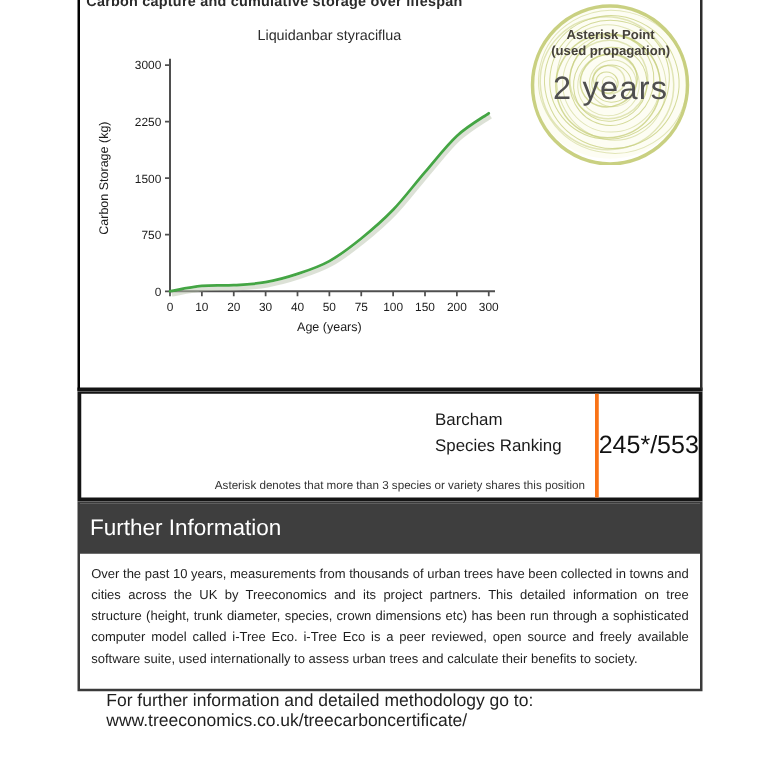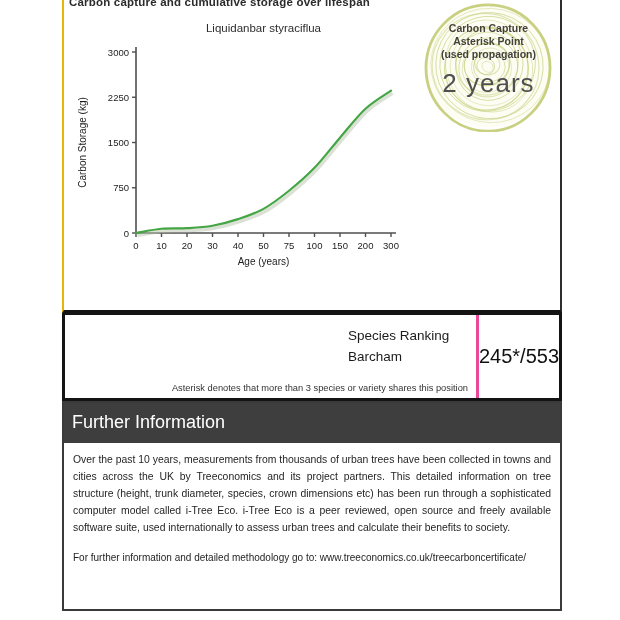--- a/index.html
+++ b/index.html
@@ -2,51 +2,51 @@
 <html><head>
 <meta charset="utf-8">
 <style>
   html,body{margin:0;padding:0;background:#fff;}
   .canvas{position:relative;width:620px;height:620px;background:#fff;
           font-family:"Liberation Sans",sans-serif;color:#1f1f1f;overflow:hidden;}
   .sheet{position:absolute;left:62px;top:0;width:500px;}
 
   
   .top-box{position:relative;height:313px;box-sizing:border-box;background:#fff;
-           border-left:2px solid #eab308;border-right:2px solid #2d2d2d;
+           border-left:2px solid #000000;border-right:2px solid #2d2d2d;
            border-bottom:3px solid #141414;overflow:hidden;}
   .main-title{position:absolute;top:-4px;left:5px;font-size:11.5px;font-weight:bold;
               color:#2b2b2b;letter-spacing:.2px;white-space:nowrap;}
   svg.chart{position:absolute;left:6px;top:10px;}
   .chart-desc{position:absolute;left:5px;right:5px;bottom:4px;font-size:10.3px;
               line-height:1.5;color:#222;}
 
   
   .badge{position:absolute;top:2px;right:5px;width:133px;height:130px;}
   .badge svg{position:absolute;left:0;top:0;}
   .badge-text{position:absolute;left:0;top:20px;width:100%;text-align:center;}
   .badge-line{font-size:10.5px;font-weight:bold;color:#45413a;line-height:1.25;}
   .badge-value{margin-top:7px;font-size:26px;color:#4f4f4f;letter-spacing:1px;}
 
   
   .rank-box{display:flex;height:88px;box-sizing:border-box;background:#fff;
             border:3px solid #141414;border-top-width:2px;}
   .rank-left{flex:1;position:relative;}
   .rank-title{position:absolute;top:11px;left:283px;font-size:13.5px;line-height:1.55;color:#1b1b1b;}
   .rank-note{position:absolute;bottom:5px;right:8px;font-size:9.3px;color:#333;white-space:nowrap;}
-  .rank-right{width:80px;border-left:3px solid #ec4899;display:flex;align-items:center;
+  .rank-right{width:80px;border-left:3px solid #f97316;display:flex;align-items:center;
               justify-content:center;font-size:20px;color:#111;}
 
   
   .further{border:2px solid #3a3a3a;background:#fff;}
   .further-header{background:#3e3e3e;height:40px;box-sizing:border-box;color:#fff;
                   font-size:18px;padding:9px 0 0 8px;}
-  .further-body{height:166px;box-sizing:border-box;padding:8px 9px 0 9px;}
+  .further-body{height:108px;box-sizing:border-box;padding:8px 9px 0 9px;}
   .info-paragraph{font-size:10.4px;line-height:17px;text-align:justify;color:#1f1f1f;}
-  .info-link{margin-top:16px;font-size:10px;color:#1f1f1f;}
+  .info-link{margin-top:16px;font-size:14px;color:#1f1f1f;margin-left:12px;}
 </style>
 </head>
 <body>
 
 <div class="canvas">
   <div class="sheet">
 
     <div class="top-box">
       <div class="main-title">Carbon capture and cumulative storage over lifespan</div>
 
@@ -108,34 +108,33 @@
             <ellipse cx="66.9243674810186" cy="62.90454147955146" rx="29.97072156733057" ry="28.968930525822934" fill="none" stroke="#c6ce7a" stroke-width="0.8" opacity="0.75" transform="rotate(130 66 64)"></ellipse>
             <ellipse cx="68.17089832140415" cy="63.10861999911133" rx="24.80995636861255" ry="24.301062034032448" fill="none" stroke="#c6ce7a" stroke-width="0.8" opacity="0.5" transform="rotate(143 66 64)"></ellipse>
             <ellipse cx="66.23705803505878" cy="65.99547796278226" rx="23.052883436481306" ry="20.882942922725025" fill="none" stroke="#c6ce7a" stroke-width="1.2" opacity="0.75" transform="rotate(156 66 64)"></ellipse>
             <ellipse cx="63.955927171984385" cy="62.8765614482377" rx="18.75487870587657" ry="18.67510371517855" fill="none" stroke="#c6ce7a" stroke-width="0.8" opacity="0.5" transform="rotate(169 66 64)"></ellipse>
             <ellipse cx="64.66936779070618" cy="63.13884919044675" rx="15.85569655463686" ry="14.853536681559863" fill="none" stroke="#c6ce7a" stroke-width="0.8" opacity="0.75" transform="rotate(182 66 64)"></ellipse>
             <ellipse cx="67.33218771338312" cy="65.99293581511425" rx="12.646191139871185" ry="11.107705276522434" fill="none" stroke="#c6ce7a" stroke-width="1.2" opacity="0.5" transform="rotate(195 66 64)"></ellipse>
             <ellipse cx="68.04334951496993" cy="62.848899043597314" rx="8.973018774752616" ry="8.351200965086273" fill="none" stroke="#c6ce7a" stroke-width="0.8" opacity="0.75" transform="rotate(208 66 64)"></ellipse>
             <ellipse cx="65.76099949006702" cy="63.16932185256788" rx="6.094198580848562" ry="5.008732078661901" fill="none" stroke="#c6ce7a" stroke-width="0.8" opacity="0.5" transform="rotate(221 66 64)"></ellipse>
           </svg>
         <div class="badge-text">
-          <div class="badge-line">Carbon Capture</div>
           <div class="badge-line">Asterisk Point</div>
           <div class="badge-line">(used propagation)</div>
           <div class="badge-value">2 years</div>
         </div>
       </div>
 
     </div>
 
     <div class="rank-box">
       <div class="rank-left">
         <div class="rank-title">
+          <div>Barcham</div>
           <div>Species Ranking</div>
-          <div>Barcham</div>
         </div>
         <div class="rank-note">Asterisk denotes that more than 3 species or variety shares this position</div>
       </div>
       <div class="rank-right">
         <span>245*/553</span>
       </div>
     </div>
 
     <div class="further">
       <div class="further-header">Further Information</div>

